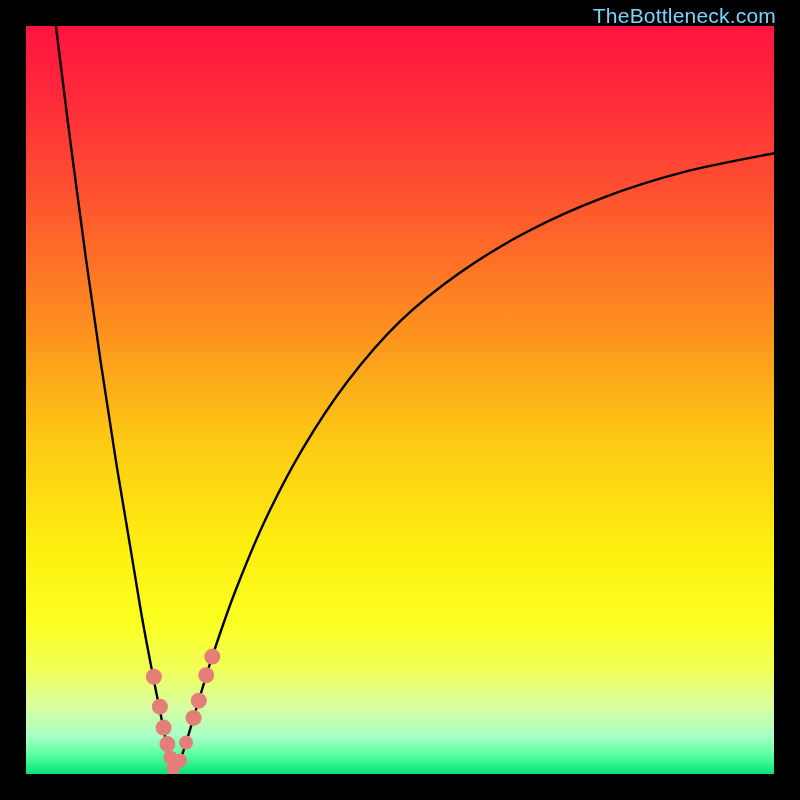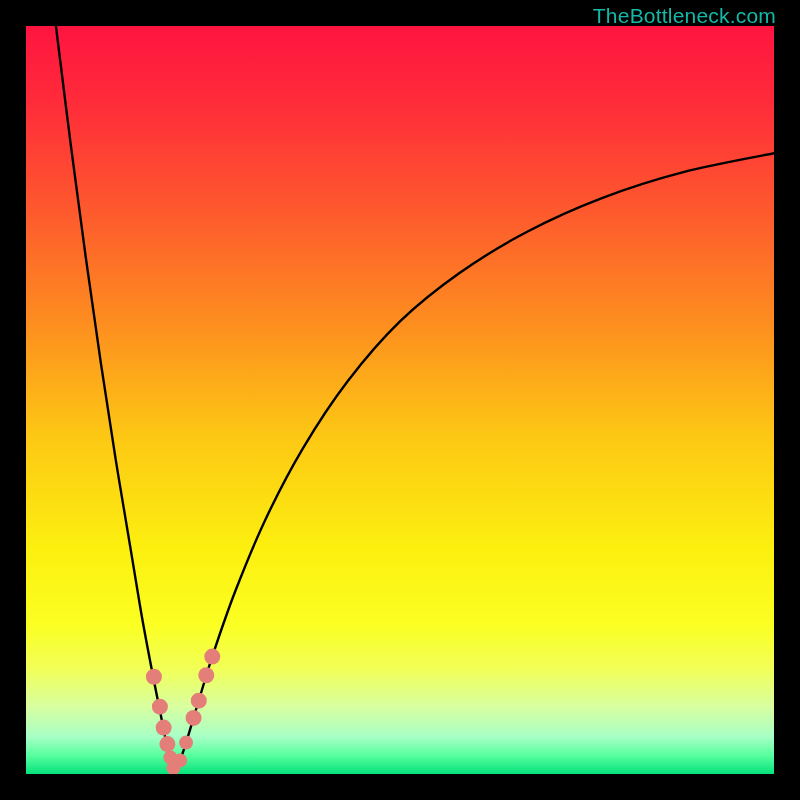--- a/index.html
+++ b/index.html
@@ -32,21 +32,21 @@
     inset: 0;
   }
   .curve-layer {
     position: absolute;
     inset: 0;
   }
   .watermark {
     position: absolute;
     top: 4px;
     right: 24px;
-    color: #14b8a6;
+    color: #7dd3fc;
     font-size: 21px;
     letter-spacing: 0.2px;
   }
 </style>
 </head>
 <body>
 
 <div class="frame">
   <div class="plot">
     <svg class="gradient" viewBox="0 0 748 748" preserveAspectRatio="none">

